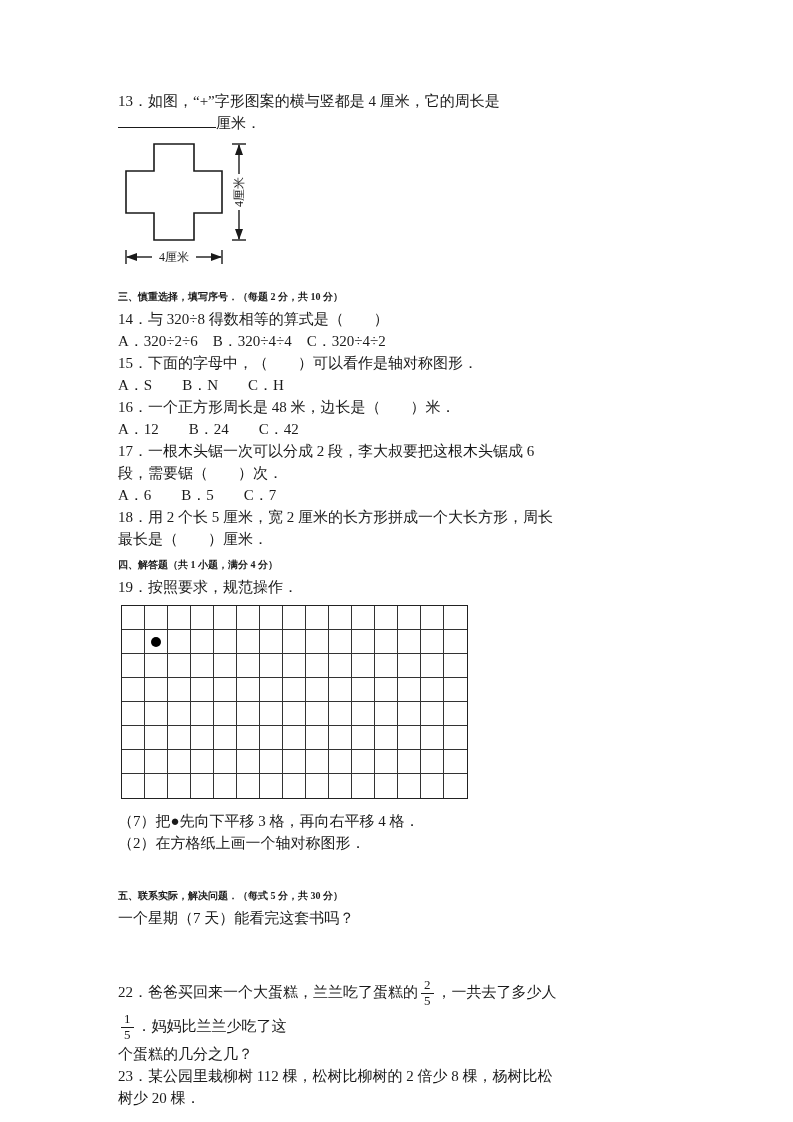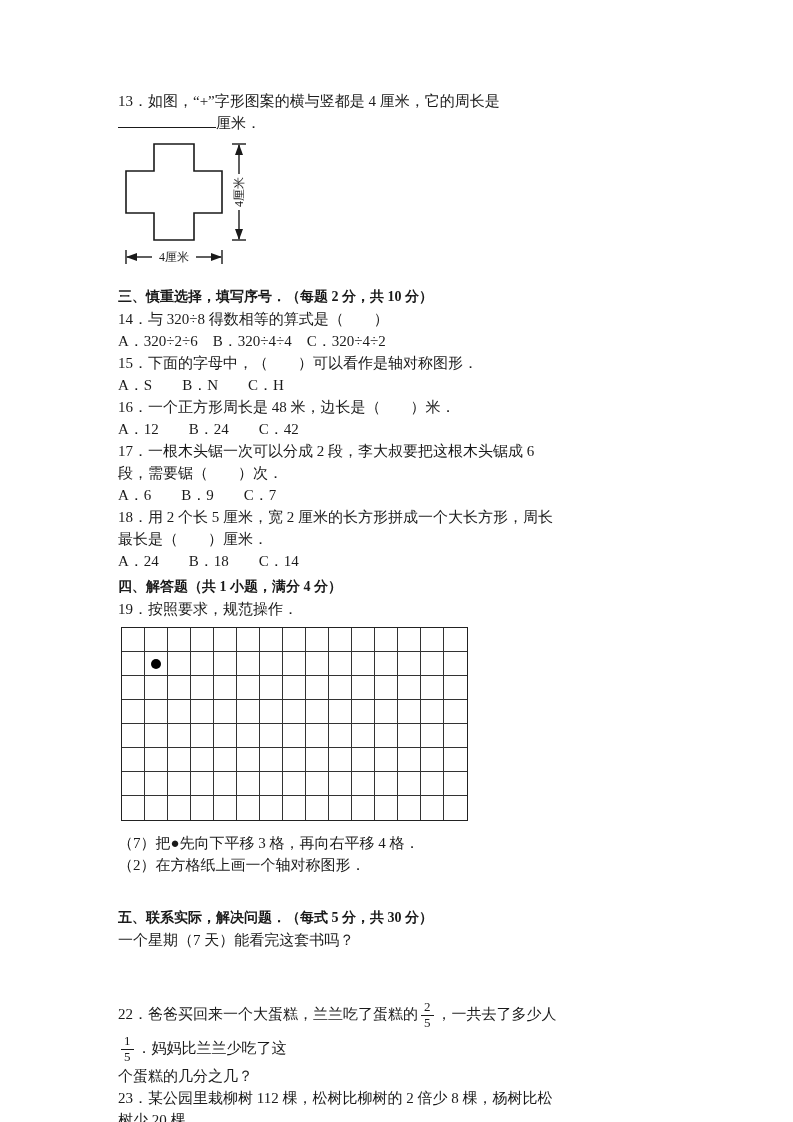--- a/index.html
+++ b/index.html
@@ -10,21 +10,21 @@
     font-size: 15px;
   }
   .page {
     box-sizing: border-box;
     width: 660px; height: 1122px;
     padding: 90px 100px 12px 118px;
     overflow: hidden;
   }
   p { margin: 0; line-height: 22px; }
   h3 {
-    margin: 0; font-size: 14px; font-weight: bold; line-height: 22px;
+    margin: 0; font-size: 10px; font-weight: bold; line-height: 22px;
   }
   .gap-above { margin-top: 5px; }
   .blank {
     display: inline-block;
     width: 98px; height: 13px;
     border-bottom: 1px solid #1a1a1a;
   }
   
   .figure-cross { margin: 6px 0 10px 4px; }
   .figure-cross svg text {
@@ -95,23 +95,22 @@
   </div>
 
   <h3 class="gap-above">三、慎重选择，填写序号．（每题 2 分，共 10 分）</h3>
   <p>14．与 320÷8 得数相等的算式是（　　）</p>
   <p>A．320÷2÷6　B．320÷4÷4　C．320÷4÷2</p>
   <p>15．下面的字母中，（　　）可以看作是轴对称图形．</p>
   <p>A．S　　B．N　　C．H</p>
   <p>16．一个正方形周长是 48 米，边长是（　　）米．</p>
   <p>A．12　　B．24　　C．42</p>
   <p>17．一根木头锯一次可以分成 2 段，李大叔要把这根木头锯成 6 段，需要锯（　　）次．</p>
-  <p>A．6　　B．9　　C．7</p>
+  <p>A．6　　B．5　　C．7</p>
   <p>18．用 2 个长 5 厘米，宽 2 厘米的长方形拼成一个大长方形，周长最长是（　　）厘米．</p>
-  <p>A．24　　B．18　　C．14</p>
 
   <h3 class="gap-above" style="margin-top:4px;">四、解答题（共 1 小题，满分 4 分）</h3>
   <p>19．按照要求，规范操作．</p>
   <div class="grid-wrap">
     <div class="grid-paper">
         <div class="cell"></div>
         <div class="cell"></div>
         <div class="cell"></div>
         <div class="cell"></div>
         <div class="cell"></div>

